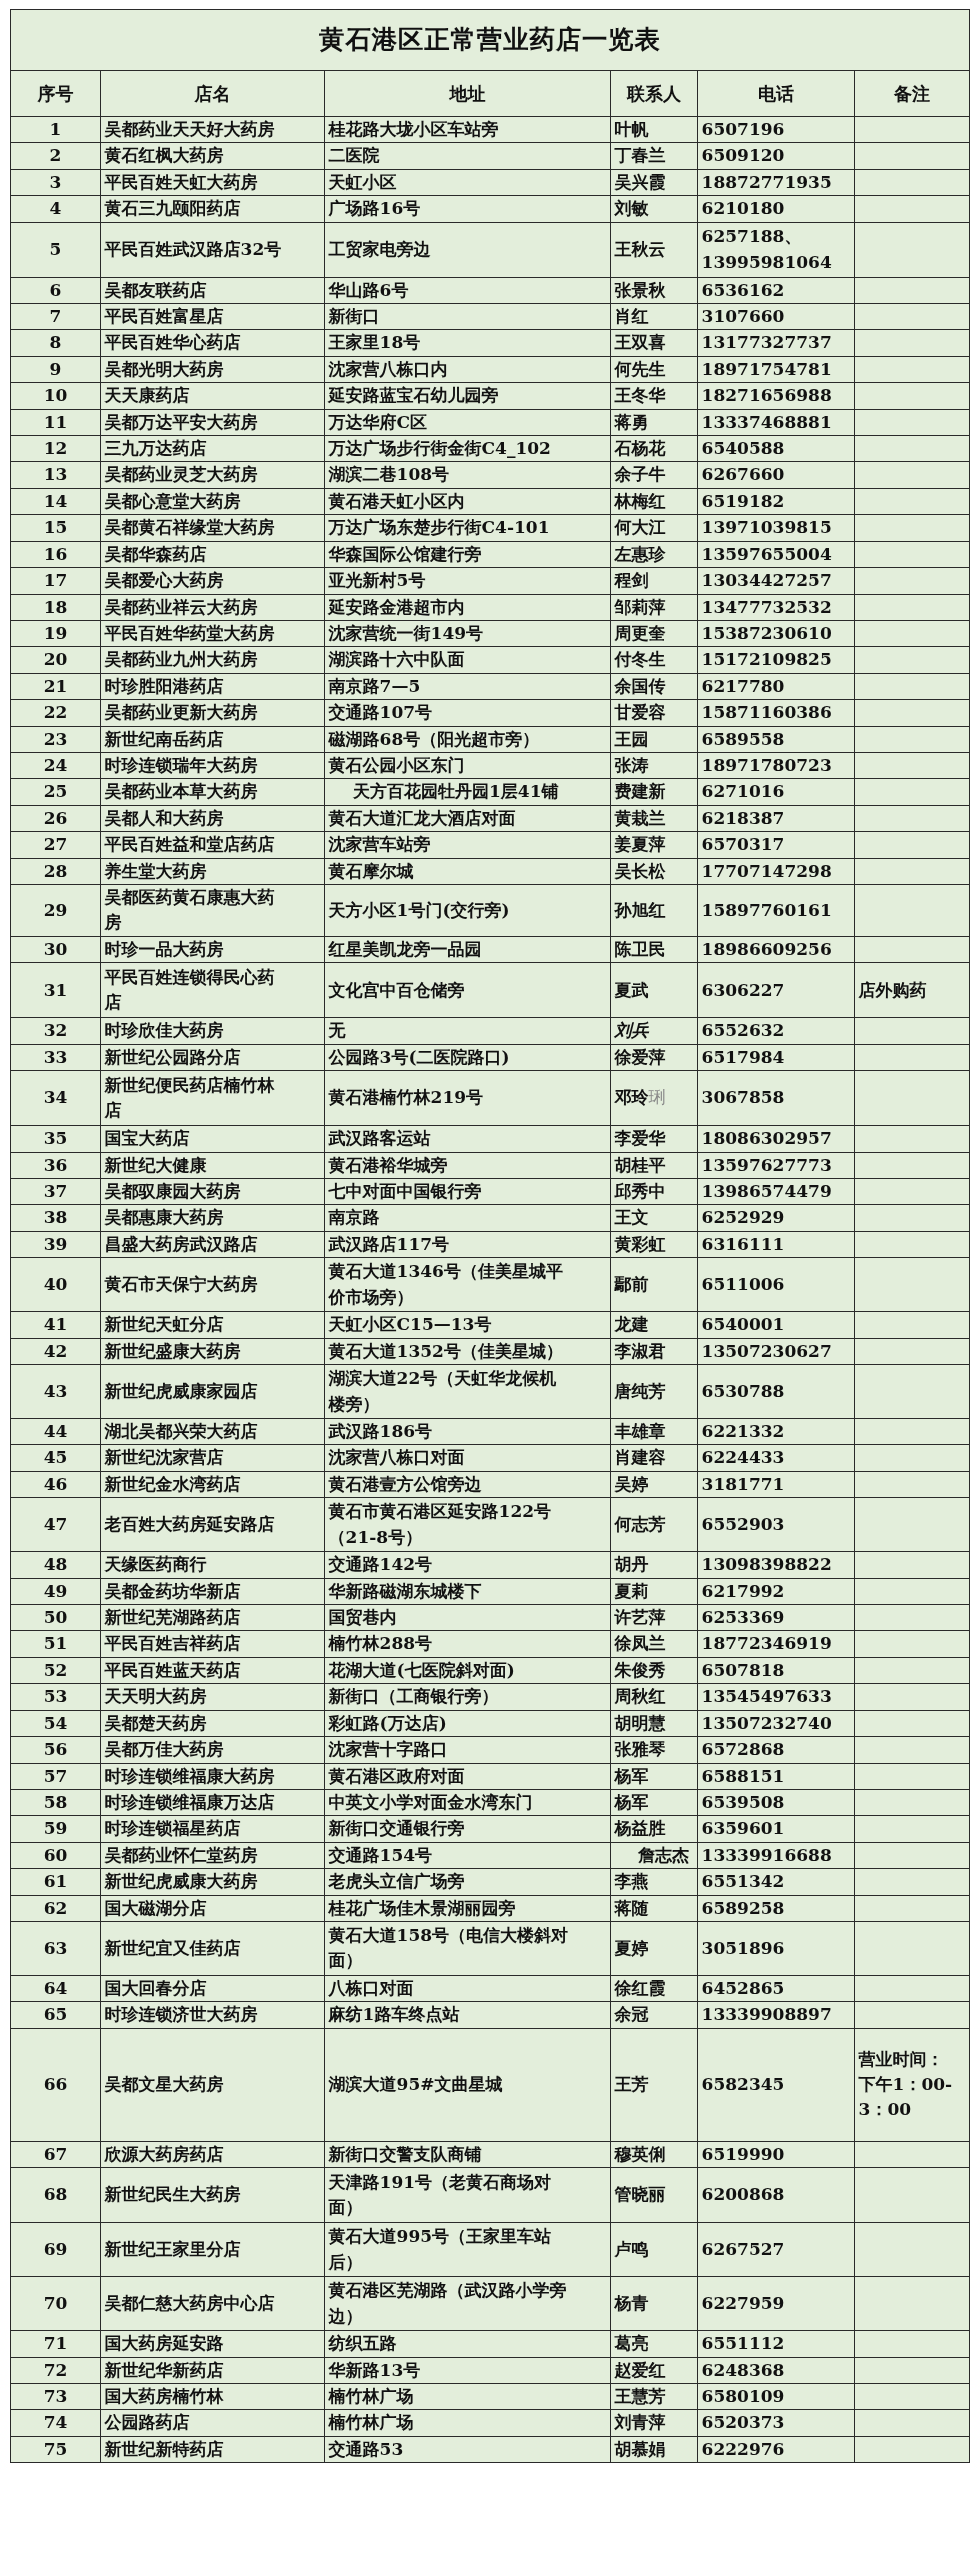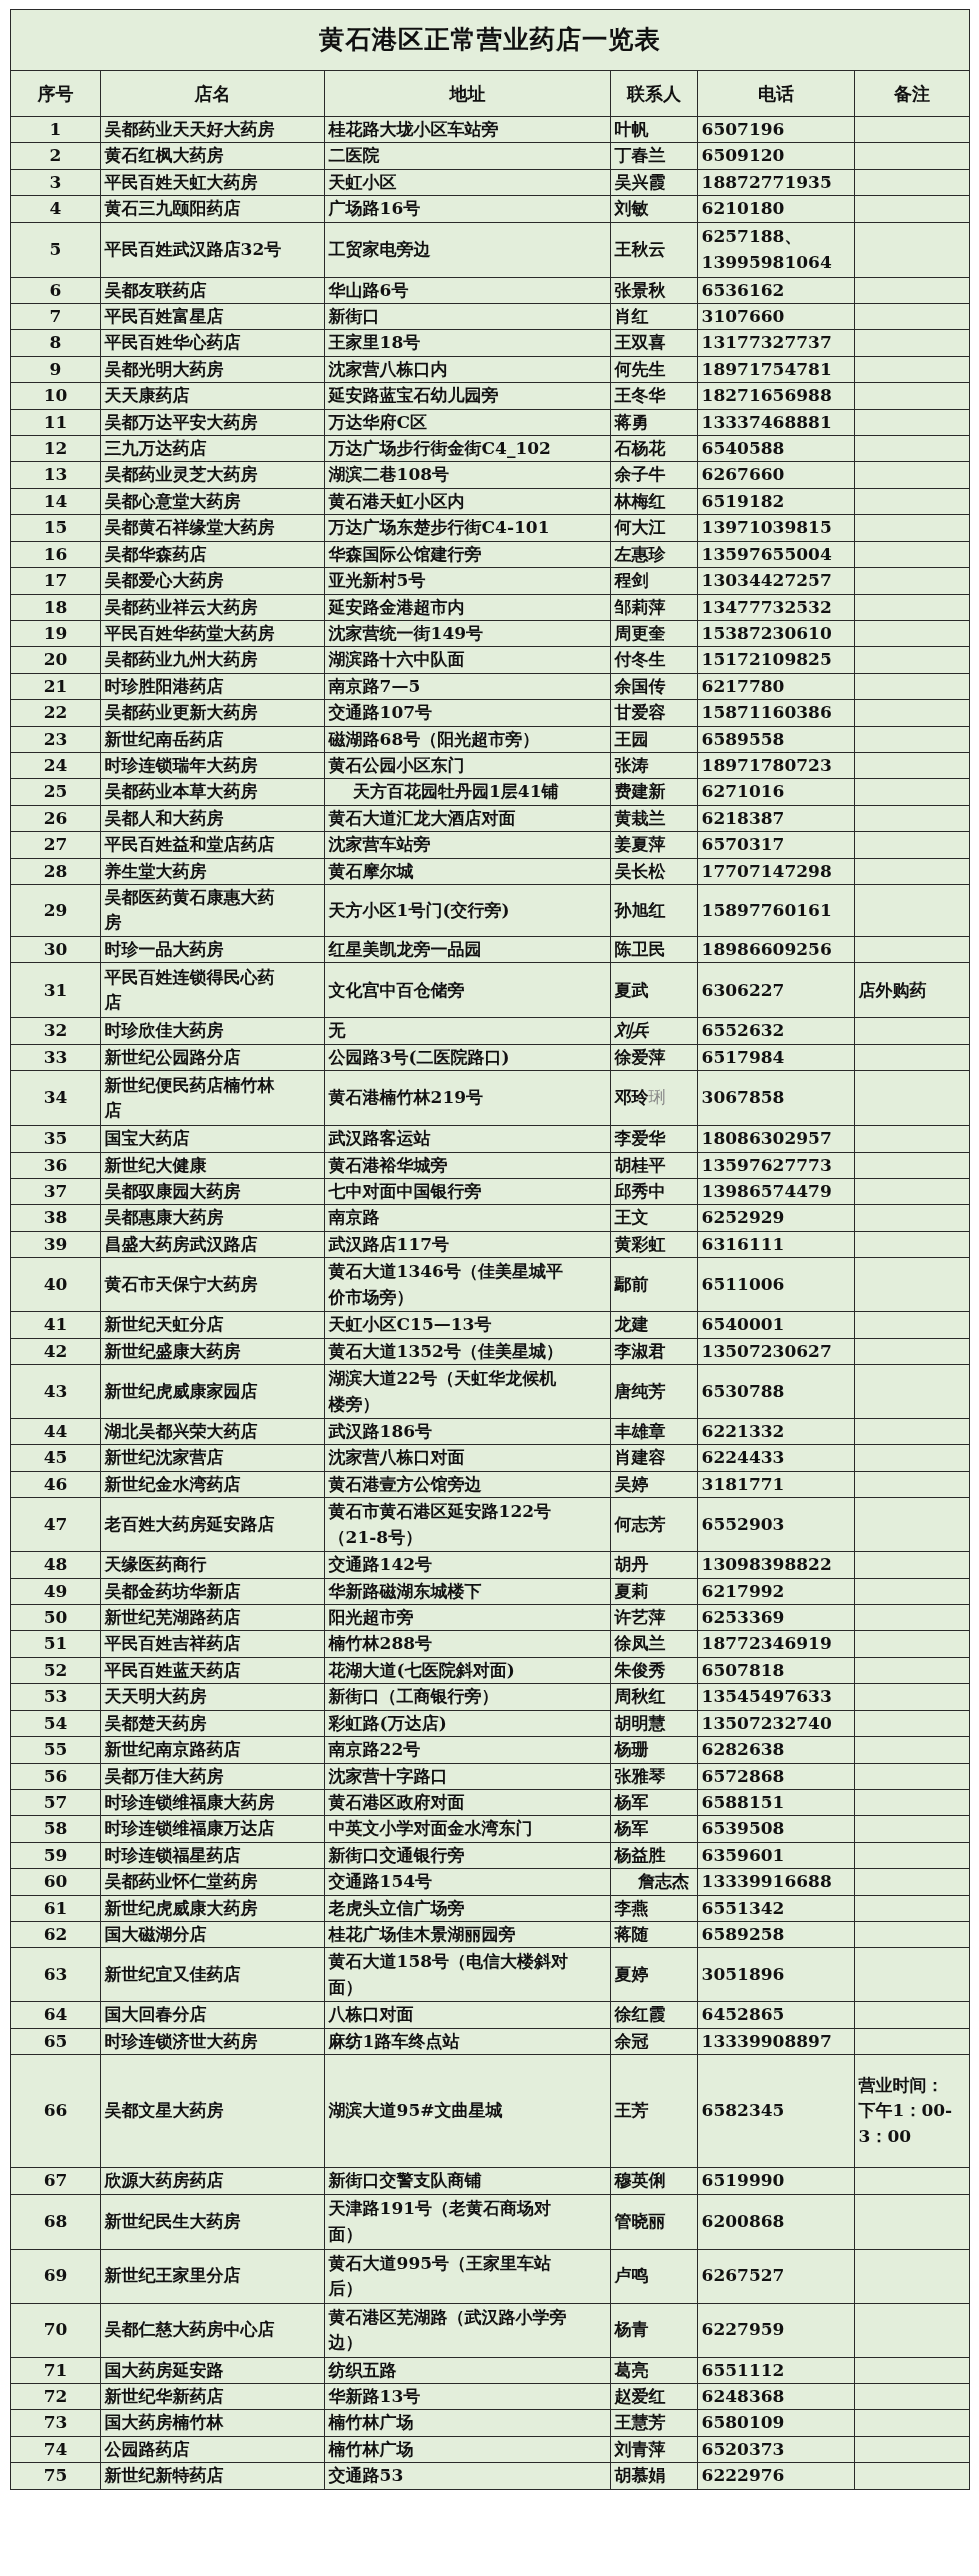--- a/index.html
+++ b/index.html
@@ -437,21 +437,21 @@
           <td class="idx" style="height: 25.4px;"><span>49</span></td>
           <td class="txt multi" style="height: 25.4px;"><span>吴都金药坊华新店</span></td>
           <td class="txt multi" style="height: 25.4px;"><span>华新路磁湖东城楼下</span></td>
           <td class="txt" style="height: 25.4px;"><span>夏莉</span></td>
           <td class="txt multi" style="height: 25.4px;"><span>6217992</span></td>
           <td class="txt multi" style="height: 25.4px;"><span></span></td>
         </tr>
         <tr>
           <td class="idx" style="height: 25.4px;"><span>50</span></td>
           <td class="txt multi" style="height: 25.4px;"><span>新世纪芜湖路药店</span></td>
-          <td class="txt multi" style="height: 25.4px;"><span>阳光超市旁</span></td>
+          <td class="txt multi" style="height: 25.4px;"><span>国贸巷内</span></td>
           <td class="txt" style="height: 25.4px;"><span>许艺萍</span></td>
           <td class="txt multi" style="height: 25.4px;"><span>6253369</span></td>
           <td class="txt multi" style="height: 25.4px;"><span></span></td>
         </tr>
         <tr>
           <td class="idx" style="height: 25.4px;"><span>51</span></td>
           <td class="txt multi" style="height: 25.4px;"><span>平民百姓吉祥药店</span></td>
           <td class="txt multi" style="height: 25.4px;"><span>楠竹林288号</span></td>
           <td class="txt" style="height: 25.4px;"><span>徐凤兰</span></td>
           <td class="txt multi" style="height: 25.4px;"><span>18772346919</span></td>
@@ -472,28 +472,20 @@
           <td class="txt" style="height: 25.4px;"><span>周秋红</span></td>
           <td class="txt multi" style="height: 25.4px;"><span>13545497633</span></td>
           <td class="txt multi" style="height: 25.4px;"><span></span></td>
         </tr>
         <tr>
           <td class="idx" style="height: 25.4px;"><span>54</span></td>
           <td class="txt multi" style="height: 25.4px;"><span>吴都楚天药房</span></td>
           <td class="txt multi" style="height: 25.4px;"><span>彩虹路(万达店)</span></td>
           <td class="txt" style="height: 25.4px;"><span>胡明慧</span></td>
           <td class="txt multi" style="height: 25.4px;"><span>13507232740</span></td>
-          <td class="txt multi" style="height: 25.4px;"><span></span></td>
-        </tr>
-        <tr>
-          <td class="idx" style="height: 25.4px;"><span>55</span></td>
-          <td class="txt multi" style="height: 25.4px;"><span>新世纪南京路药店</span></td>
-          <td class="txt multi" style="height: 25.4px;"><span>南京路22号</span></td>
-          <td class="txt" style="height: 25.4px;"><span>杨珊</span></td>
-          <td class="txt multi" style="height: 25.4px;"><span>6282638</span></td>
           <td class="txt multi" style="height: 25.4px;"><span></span></td>
         </tr>
         <tr>
           <td class="idx" style="height: 25.4px;"><span>56</span></td>
           <td class="txt multi" style="height: 25.4px;"><span>吴都万佳大药房</span></td>
           <td class="txt multi" style="height: 25.4px;"><span>沈家营十字路口</span></td>
           <td class="txt" style="height: 25.4px;"><span>张雅琴</span></td>
           <td class="txt multi" style="height: 25.4px;"><span>6572868</span></td>
           <td class="txt multi" style="height: 25.4px;"><span></span></td>
         </tr>

